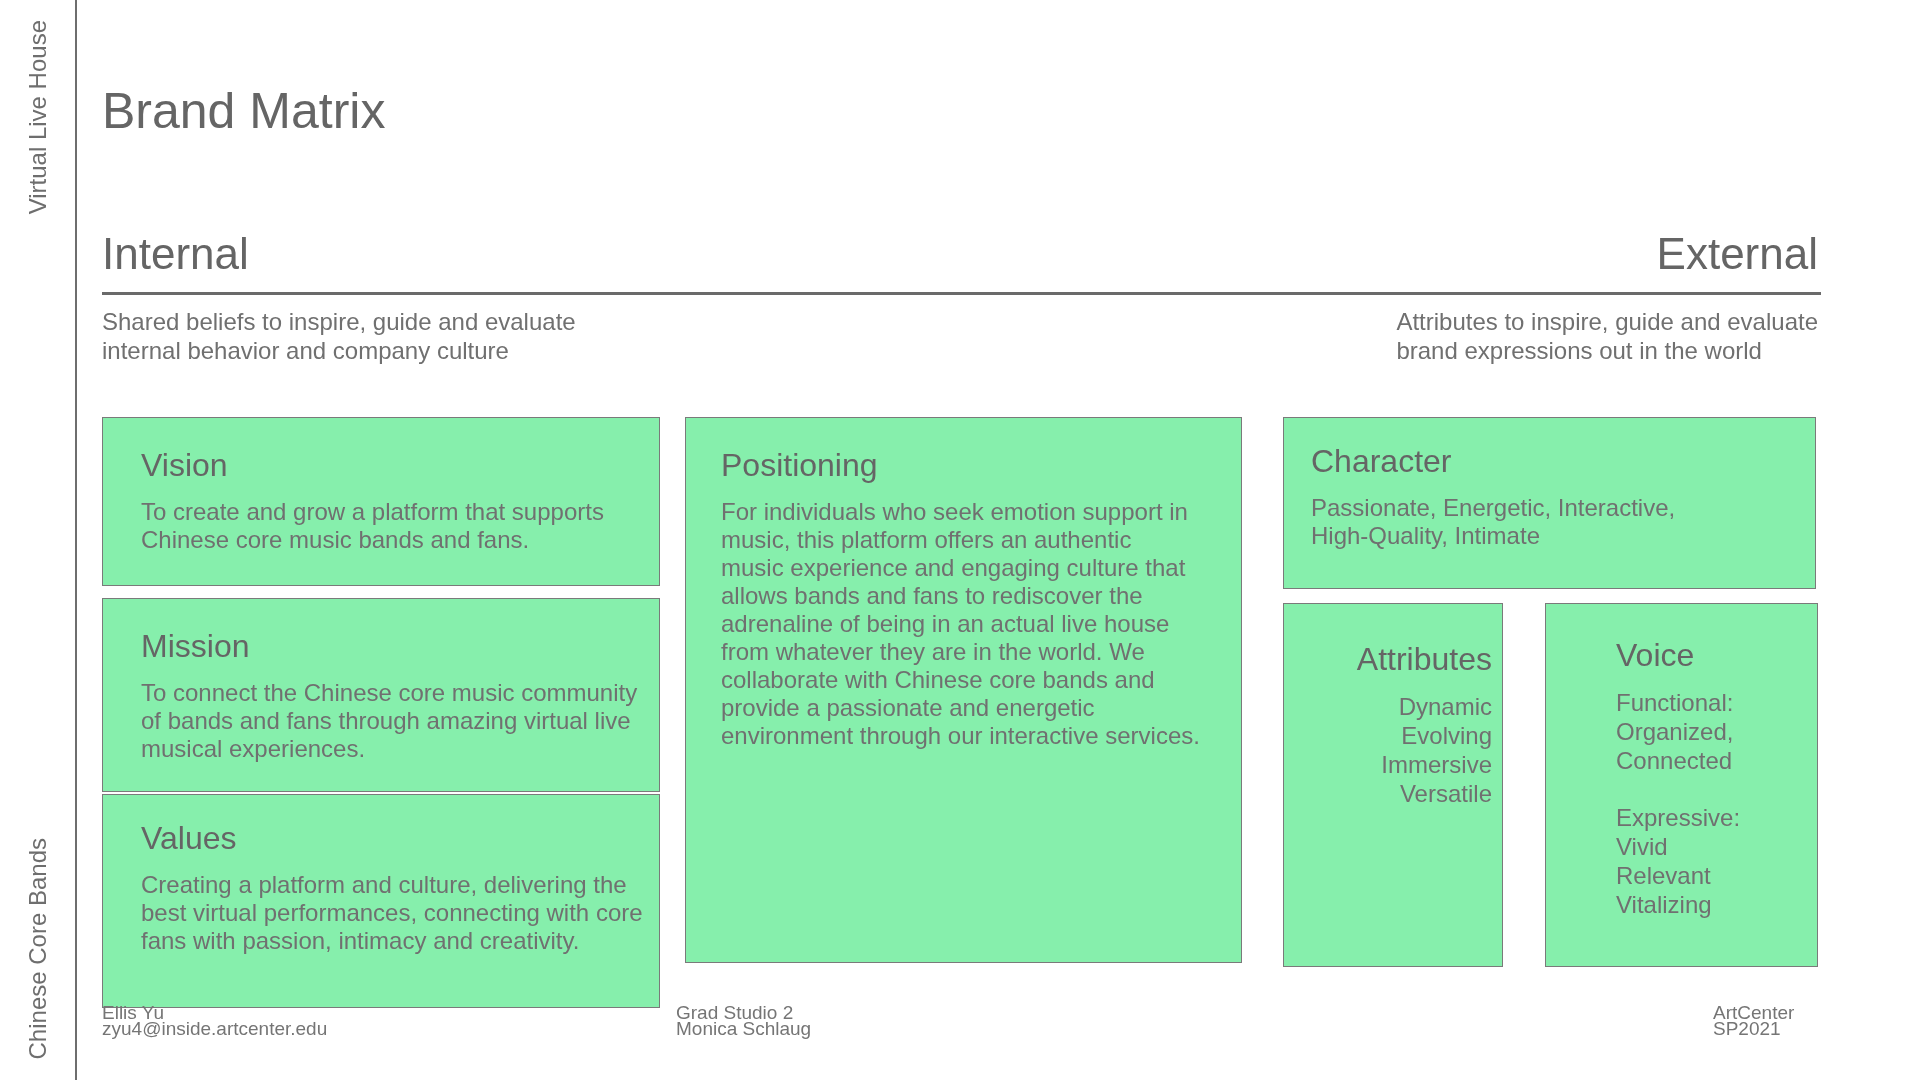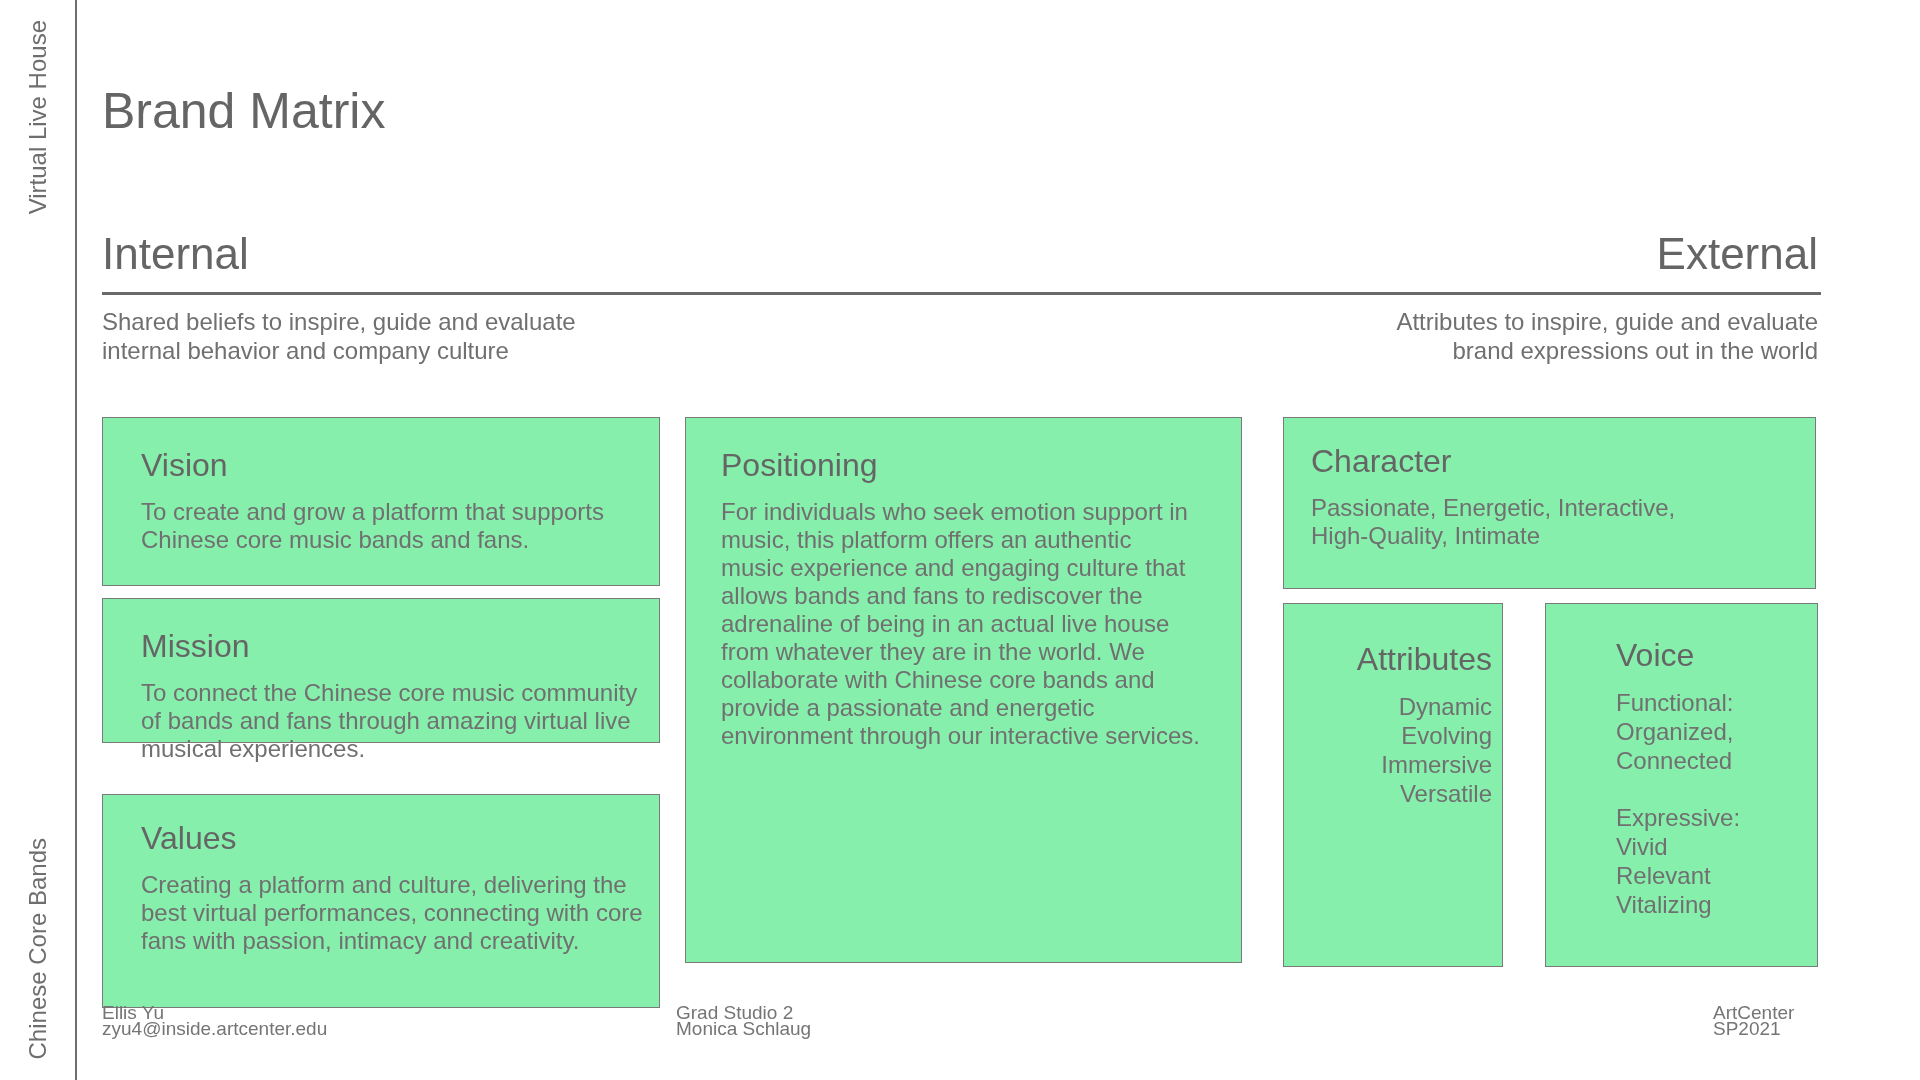--- a/index.html
+++ b/index.html
@@ -63,21 +63,21 @@
   }
 
   .col-desc {
     position: absolute;
     top: 307px;
     font-size: 24px;
     line-height: 29px;
     color: #707070;
   }
   #internal-description { left: 102px; text-align: left; }
-  #external-description { right: 102px; text-align: right; }
+  #external-description { right: 102px; }
 
   
   .box {
     position: absolute;
     border: 1.5px solid #7a7a7a;
     background: #86efac;
     box-sizing: border-box;
   }
   .box-title {
     margin: 0 0 15px 0;
@@ -87,21 +87,21 @@
     color: #656565;
   }
   .box-body {
     margin: 0;
     font-size: 24px;
     line-height: 28px;
     color: #707070;
     white-space: pre-line;
   }
   #box-vision      { left: 102px;  top: 417px; width: 558px; height: 169px; padding: 30px 15px 0 38px; }
-  #box-mission     { left: 102px;  top: 598px; width: 558px; height: 145px; padding: 30px 15px 0 38px; }
+  #box-mission     { left: 102px;  top: 598px; width: 558px; height: 194px; padding: 30px 15px 0 38px; }
   #box-values      { left: 102px;  top: 794px; width: 558px; height: 214px; padding: 26px 15px 0 38px; }
   #box-positioning { left: 685px;  top: 417px; width: 557px; height: 546px; padding: 30px 18px 0 35px; }
   #box-character   { left: 1283px; top: 417px; width: 533px; height: 172px; padding: 26px 15px 0 27px; }
   #box-attributes  { left: 1283px; top: 603px; width: 220px; height: 364px; padding: 38px 10px 0 35px; text-align: right; }
   #box-voice       { left: 1545px; top: 603px; width: 273px; height: 364px; padding: 34px 10px 0 70px; }
 
   .list-line {
     font-size: 24px;
     line-height: 29px;
     color: #707070;

